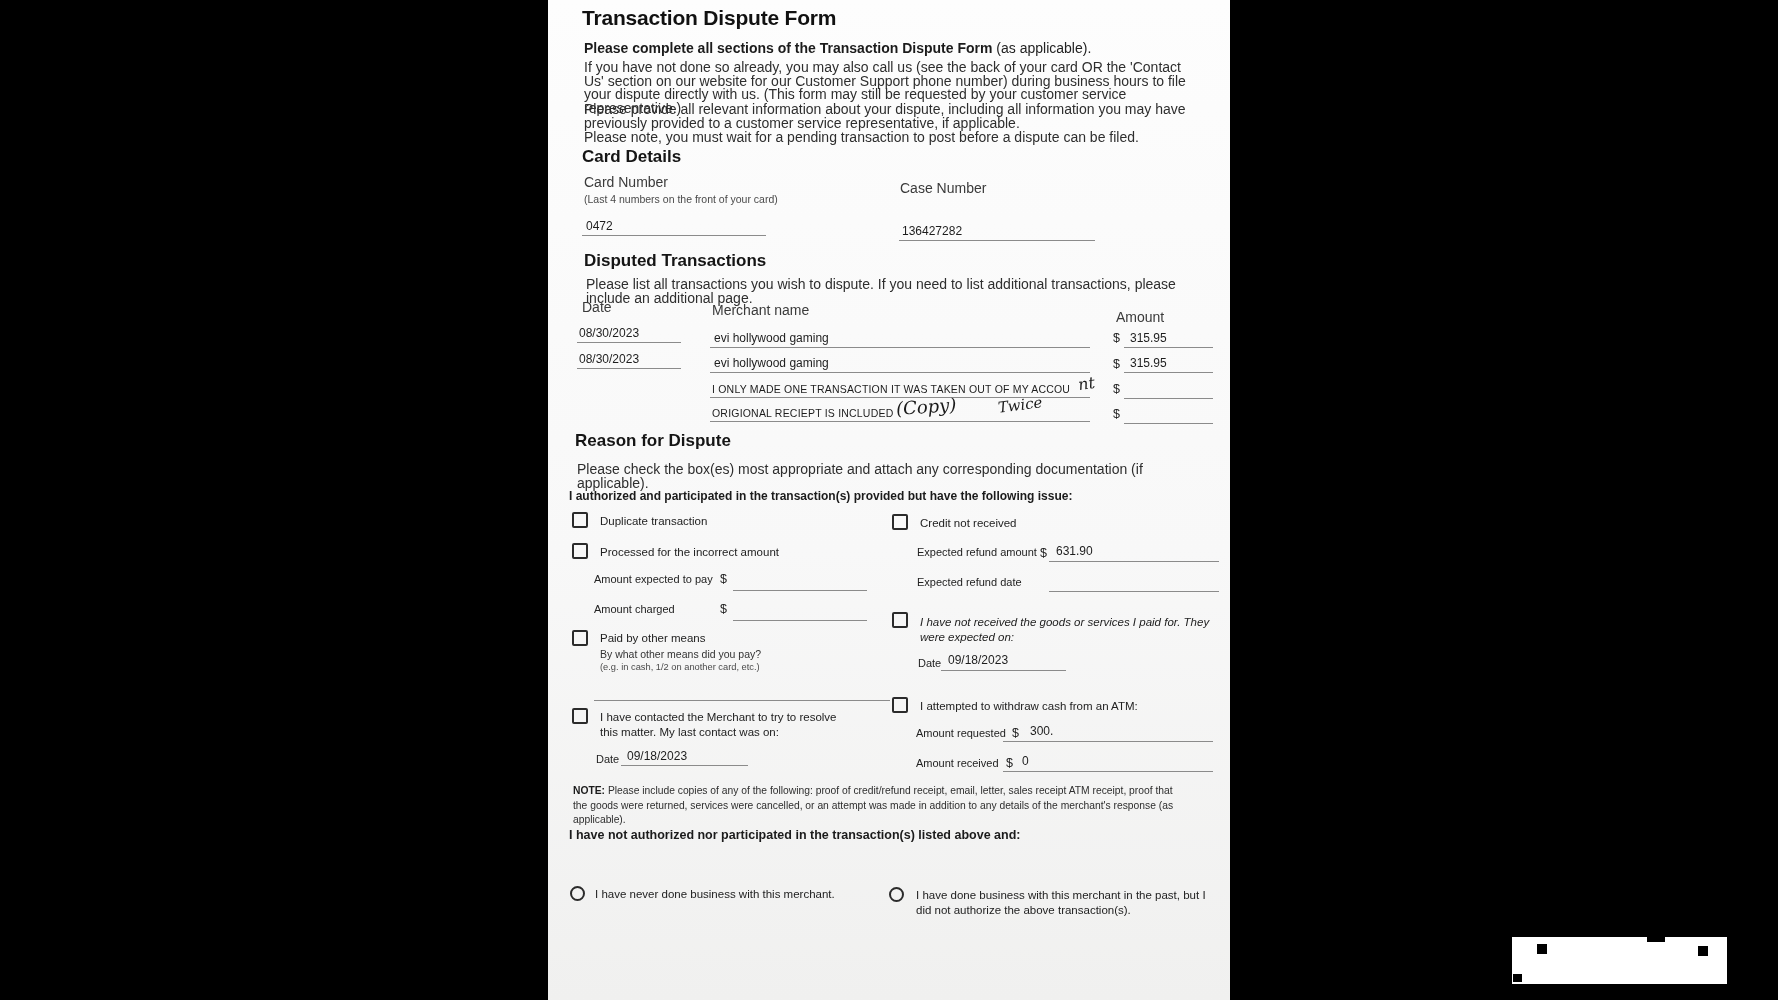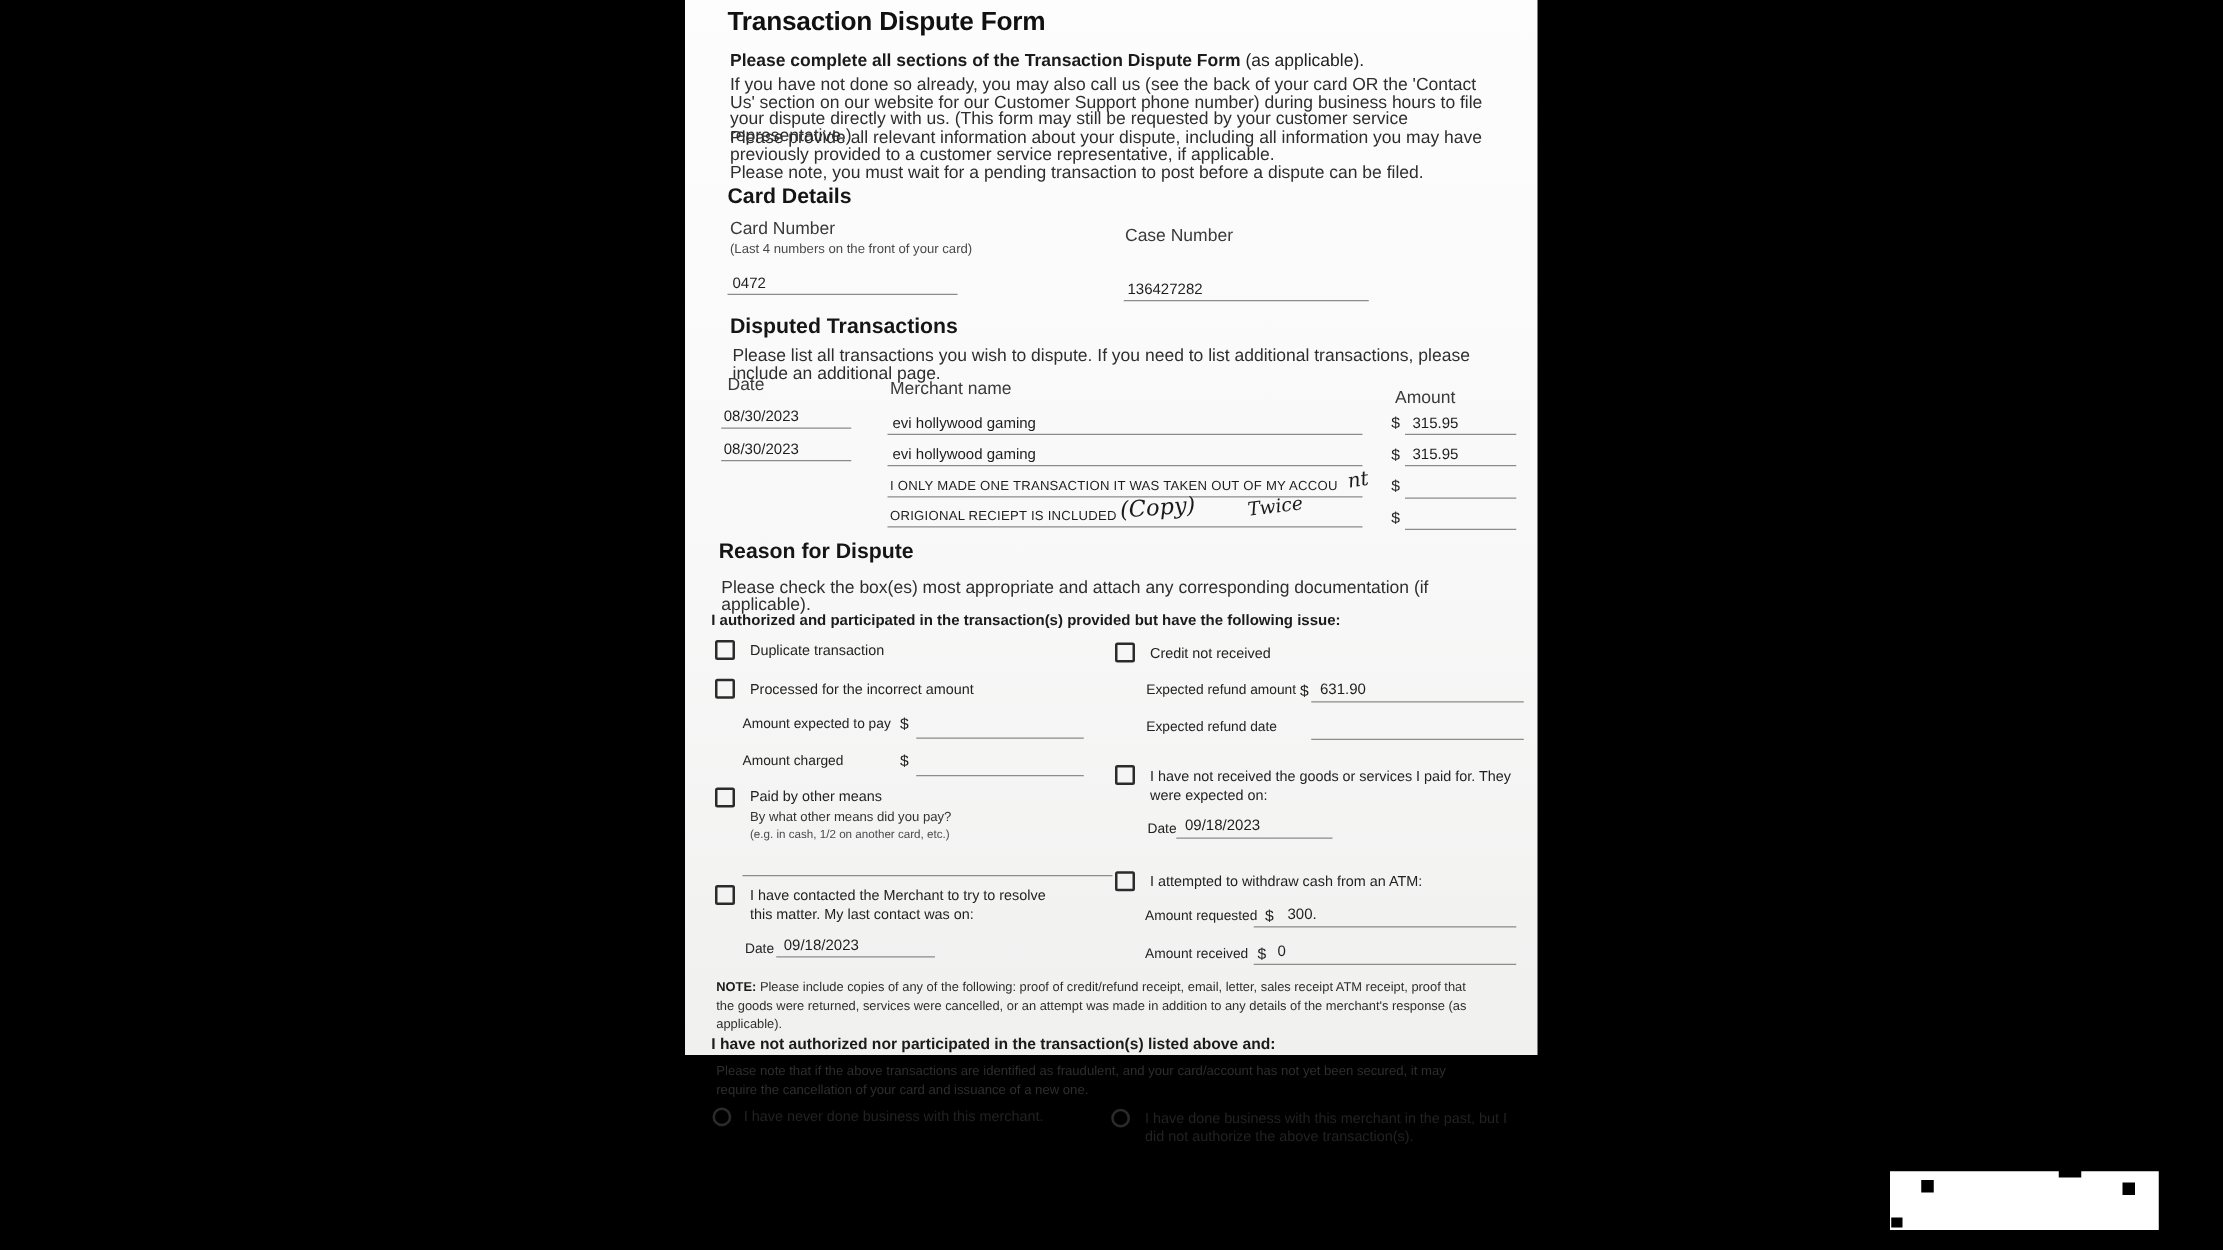--- a/index.html
+++ b/index.html
@@ -2,21 +2,21 @@
 <html><head>
 <meta charset="utf-8">
 <style>
   * { margin:0; padding:0; box-sizing:border-box; }
   html,body { background:#000; }
   .stage {
     position:relative; width:1778px; height:1000px; background:#000; overflow:hidden;
     font-family:"Liberation Sans", sans-serif; color:#222;
   }
   .page {
-    position:absolute; left:548px; top:0; width:682px; height:844px;
+    position:absolute; left:548px; top:0; width:682px; height:1000px;
     background:linear-gradient(180deg,#fdfdfd 0%,#f8f8f8 55%,#f0f0ef 100%);
     box-shadow:0 0 14px rgba(0,0,0,.6);
   }
   .abs { position:absolute; }
   .h1 { font-size:21px; font-weight:bold; color:#111; letter-spacing:-.2px; }
   .h2 { font-size:17px; font-weight:bold; color:#151515; }
   .b  { font-weight:bold; color:#1b1b1b; }
   .p  { font-size:14px; line-height:13.5px; color:#2e2e2e; }
   .lbl  { font-size:14px; color:#3a3a3a; }
   .slbl { font-size:11.5px; color:#222; }
@@ -127,42 +127,41 @@
     <div class="abs cb" style="left:344px; top:514px;"></div>
     <div class="abs slbl" style="left:372px; top:517px;">Credit not received</div>
     <div class="abs slbl" style="left:369px; top:546px; font-size:11px;">Expected refund amount</div>
     <div class="abs dollar" style="left:492px; top:546px;">$</div>
     <div class="abs val" style="left:508px; top:544px;">631.90</div>
     <div class="abs uline" style="left:501px; top:561px; width:170px;"></div>
     <div class="abs slbl" style="left:369px; top:576px; font-size:11px;">Expected refund date</div>
     <div class="abs uline" style="left:501px; top:591px; width:170px;"></div>
 
     <div class="abs cb" style="left:344px; top:612px;"></div>
-    <div class="abs slbl" style="left:372px; top:615px; width:300px; line-height:15px;">I have not received the goods or services I paid for. They were expected on:</div>
+    <div class="abs slbl" style="left:372px; top:615px; width:300px; line-height:15px;font-style:italic;">I have not received the goods or services I paid for. They were expected on:</div>
     <div class="abs slbl" style="left:370px; top:657px; font-size:11px;">Date</div>
     <div class="abs val" style="left:400px; top:653px;">09/18/2023</div>
     <div class="abs uline" style="left:393px; top:670px; width:125px;"></div>
 
     <div class="abs cb" style="left:344px; top:697px;"></div>
     <div class="abs slbl" style="left:372px; top:700px;">I attempted to withdraw cash from an ATM:</div>
     <div class="abs slbl" style="left:368px; top:727px; font-size:11px;">Amount requested</div>
     <div class="abs dollar" style="left:464px; top:726px;">$</div>
     <div class="abs val" style="left:482px; top:724px;">300.</div>
     <div class="abs uline" style="left:455px; top:741px; width:210px;"></div>
     <div class="abs slbl" style="left:368px; top:757px; font-size:11px;">Amount received</div>
     <div class="abs dollar" style="left:458px; top:756px;">$</div>
     <div class="abs val" style="left:474px; top:754px;">0</div>
     <div class="abs uline" style="left:455px; top:771px; width:210px;"></div>
 
     <div class="abs p" style="left:25px; top:784px; width:608px; line-height:14.5px; font-size:10.3px;">
       <span class="b">NOTE:</span><span> Please include copies of any of the following: proof of credit/refund receipt, email, letter, sales receipt ATM receipt, proof that the goods were returned, services were cancelled, or an attempt was made in addition to any details of the merchant's response (as applicable).</span>
     </div>
 
     <div class="abs b" style="left:21px; top:828px; font-size:12.5px;">I have not authorized nor participated in the transaction(s) listed above and:</div>
-    <div class="abs p" style="left:25px; top:850px; width:610px; line-height:14.5px; font-size:10.5px;">Please note that if the above transactions are identified as fraudulent, and your card/account has not yet been secured, it may require the cancellation of your card and issuance of a new one.</div>
 
     <div class="abs radio" style="left:22px; top:886px;"></div>
     <div class="abs slbl" style="left:47px; top:888px;">I have never done business with this merchant.</div>
     <div class="abs radio" style="left:341px; top:887px;"></div>
     <div class="abs slbl" style="left:368px; top:888px; width:300px; line-height:15px;">I have done business with this merchant in the past, but I did not authorize the above transaction(s).</div>
 
   </div>
 
   <div class="redaction">
     <span class="mk" style="left:25px; top:7px; width:10px; height:10px;"></span>

